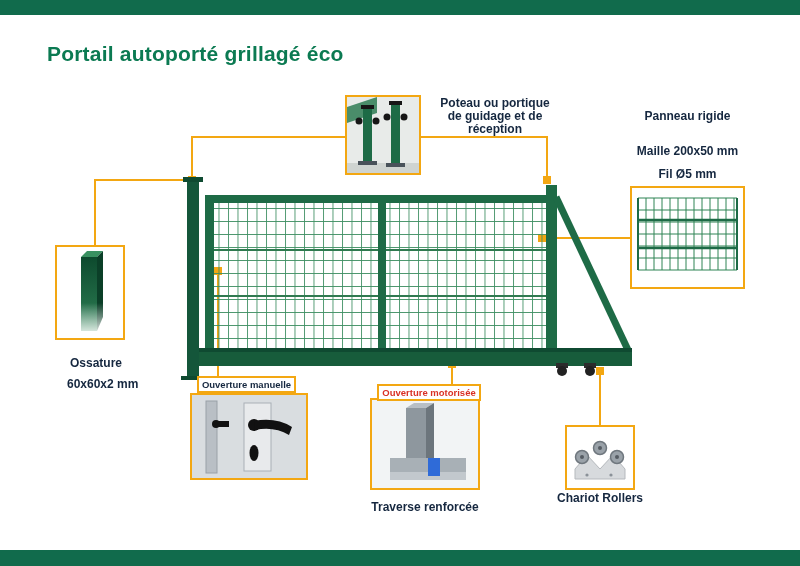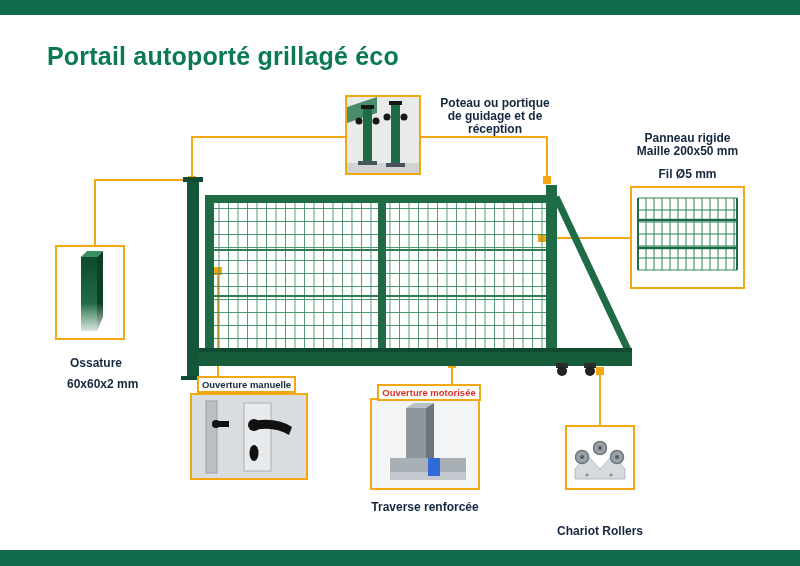--- a/index.html
+++ b/index.html
@@ -4,21 +4,21 @@
 <style>
   html,body{margin:0;padding:0;background:#ffffff;}
   #page{
     position:relative;width:800px;height:566px;overflow:hidden;background:#ffffff;
     font-family:"Liberation Sans",sans-serif;
   }
   .bar{position:absolute;left:0;width:800px;height:15px;background:#116b4c;}
   #bar-top{top:0;}
   #bar-bottom{bottom:0;height:16px;}
   #title{
-    position:absolute;left:47px;top:42px;font-size:25px;font-weight:bold;
+    position:absolute;left:47px;top:42px;font-size:21px;font-weight:bold;
     color:#0b7a52;letter-spacing:.2px;
   }
   #gate-svg{position:absolute;left:0;top:0;}
   .callout-box{
     position:absolute;border:2px solid #f3a712;background:#ffffff;box-sizing:border-box;
   }
   .callout-box svg{display:block;}
   .label{
     position:absolute;font-size:12px;font-weight:bold;color:#15273f;line-height:13px;
   }
@@ -183,25 +183,25 @@
       <circle cx="15" cy="30" r="2" fill="#555c63"></circle>
       <circle cx="33" cy="21" r="2" fill="#555c63"></circle>
       <circle cx="50" cy="30" r="2" fill="#555c63"></circle>
       <circle cx="20" cy="48" r="1.6" fill="#8a9198"></circle>
       <circle cx="44" cy="48" r="1.6" fill="#8a9198"></circle>
     </svg>
   </div>
 
   <div class="label center" style="left:436px;top:97px;width:118px;">Poteau ou portique de guidage et de réception</div>
 
-  <div class="label center" style="left:628px;top:132px;width:119px;">Panneau rigide</div>
+  <div class="label center" style="left:628px;top:110px;width:119px;">Panneau rigide</div>
   <div class="label center" style="left:628px;top:145px;width:119px;">Maille 200x50 mm</div>
   <div class="label center" style="left:628px;top:168px;width:119px;">Fil Ø5 mm</div>
 
   <div class="label" style="left:70px;top:357px;">Ossature</div>
   <div class="label" style="left:67px;top:378px;">60x60x2 mm</div>
 
 
   <div class="label center" style="left:368px;top:501px;width:114px;text-align:center;">Traverse renforcée</div>
 
-  <div class="label center" style="left:557px;top:492px;width:86px;margin-top:33px;">Chariot Rollers</div>
+  <div class="label center" style="left:557px;top:492px;width:86px;">Chariot Rollers</div>
 
 </div>
 
 </body></html>

